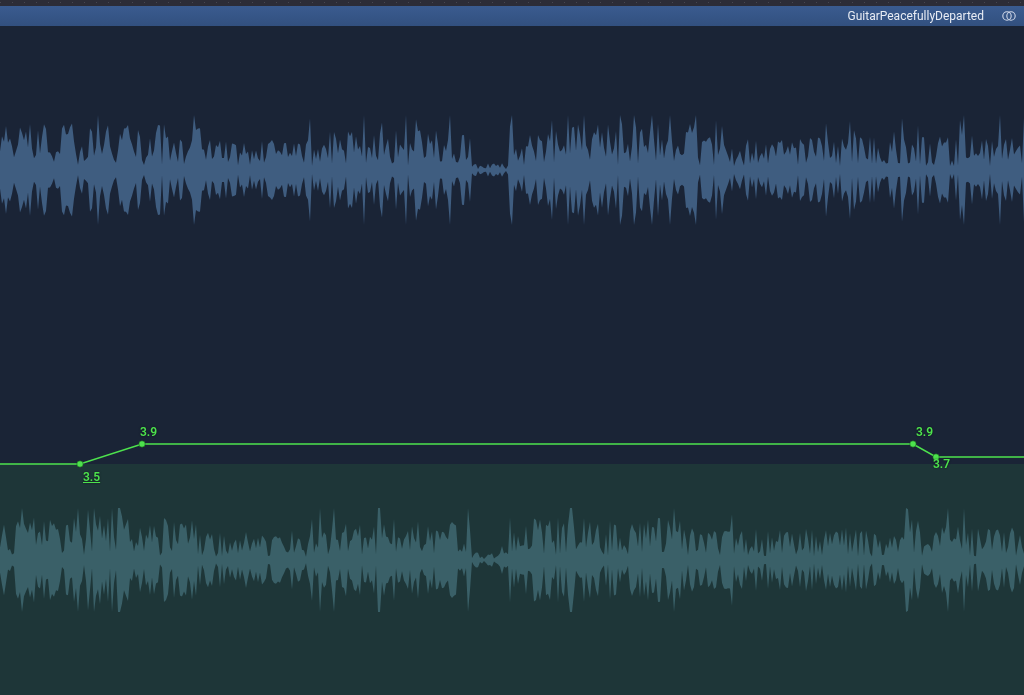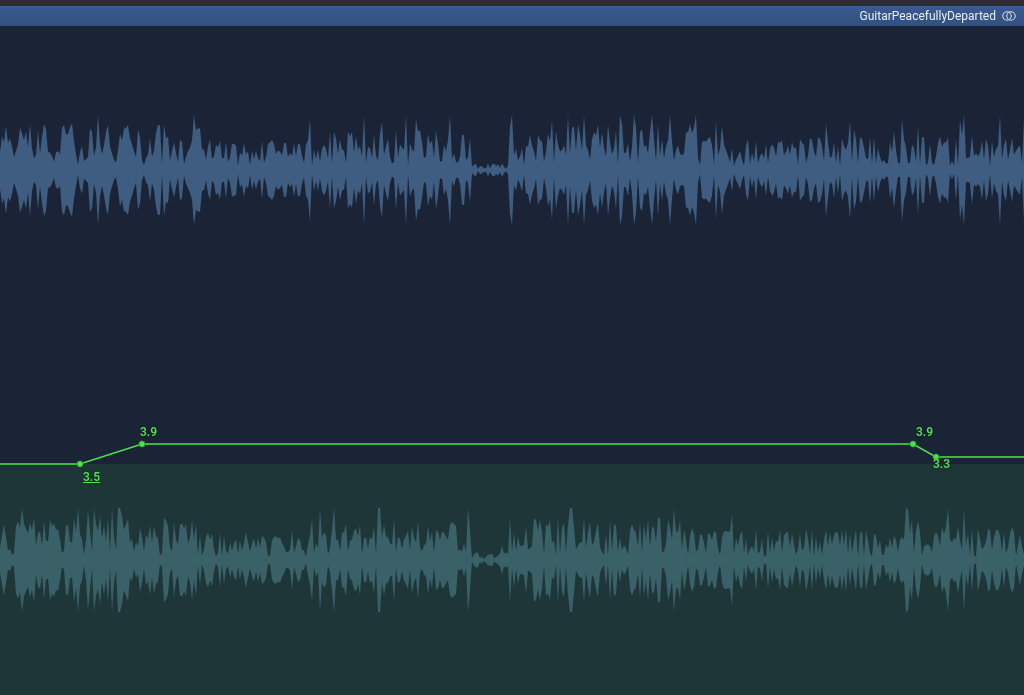--- a/index.html
+++ b/index.html
@@ -38,21 +38,21 @@
     position: absolute;
     top: 6px;
     left: 0;
     width: 100%;
     height: 20px;
     background: linear-gradient(to bottom, #3a5b8f 0%, #32507f 100%);
     color: #e8ecf4;
     font-size: 12px;
     line-height: 20px;
     text-align: right;
-    padding-right: 28px;
+    padding-right: 40px;
     box-sizing: border-box;
     white-space: nowrap;
   }
 
   .clip-header .stereo-icon {
     position: absolute;
     right: 8px;
     top: 3px;
     width: 14px;
     height: 14px;
@@ -146,15 +146,15 @@
         <circle cx="80" cy="438" r="3.2" class="automation-point"></circle>
         <circle cx="142" cy="418" r="3.2" class="automation-point"></circle>
         <circle cx="913" cy="418" r="3.2" class="automation-point"></circle>
         <circle cx="936" cy="431" r="3.2" class="automation-point"></circle>
       </g>
   </svg>
 
   <div id="pt-label-1" class="point-label" style="left: 83px; top: 444px; text-decoration: underline;">3.5</div>
   <div id="pt-label-2" class="point-label" style="left: 140px; top: 399px;">3.9</div>
   <div id="pt-label-3" class="point-label" style="left: 916px; top: 399px;">3.9</div>
-  <div id="pt-label-4" class="point-label" style="left: 933px; top: 431px;">3.3</div>
+  <div id="pt-label-4" class="point-label" style="left: 933px; top: 431px;">3.7</div>
 
 </div>
 
 </body></html>

